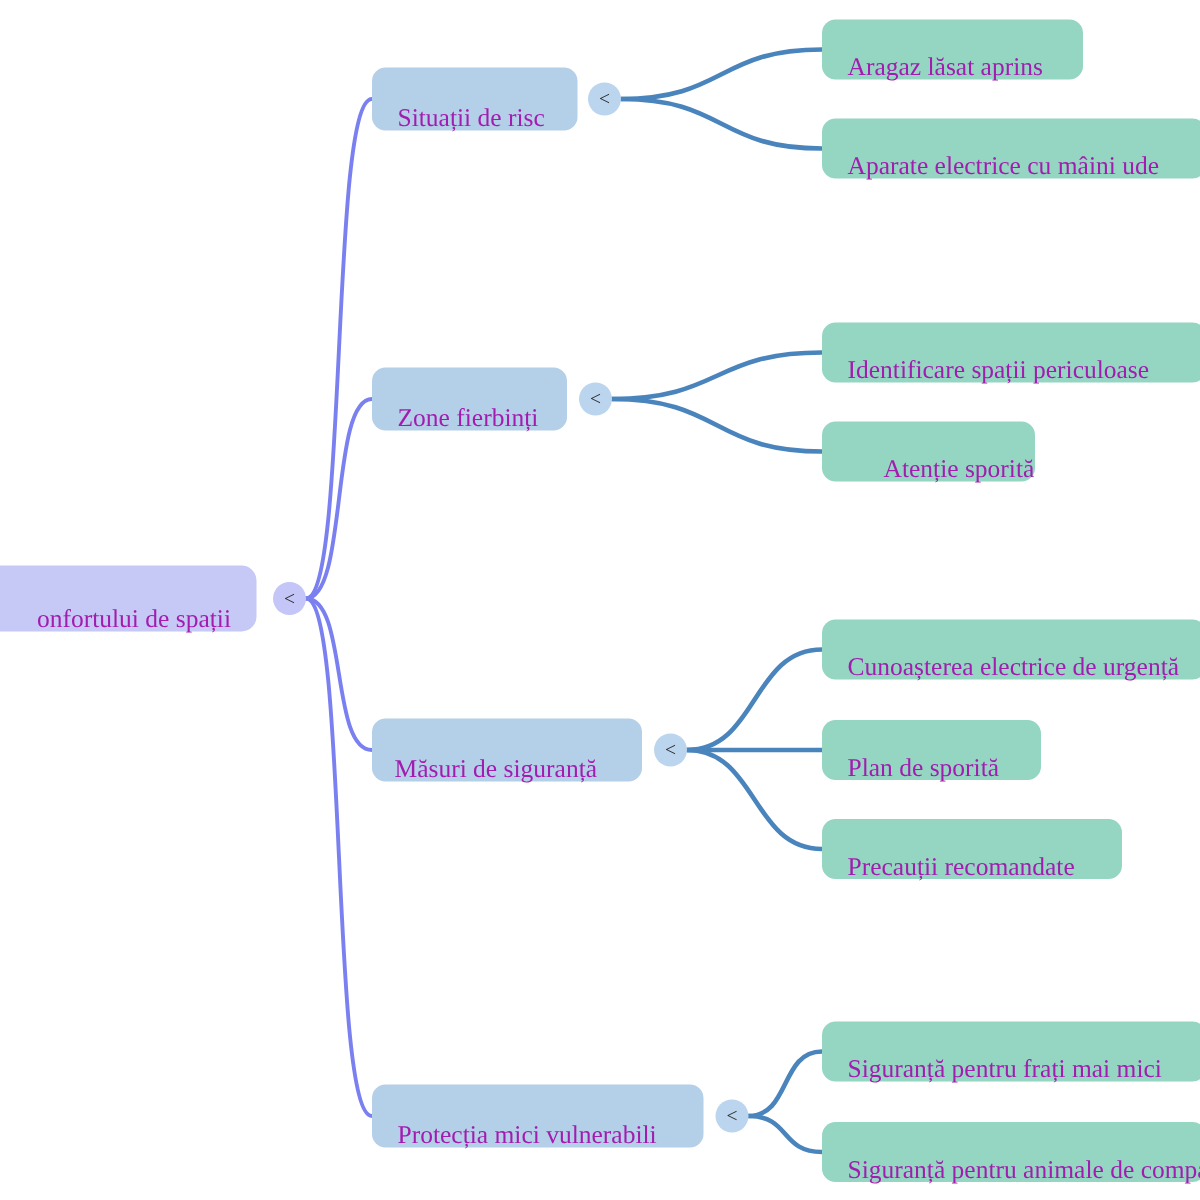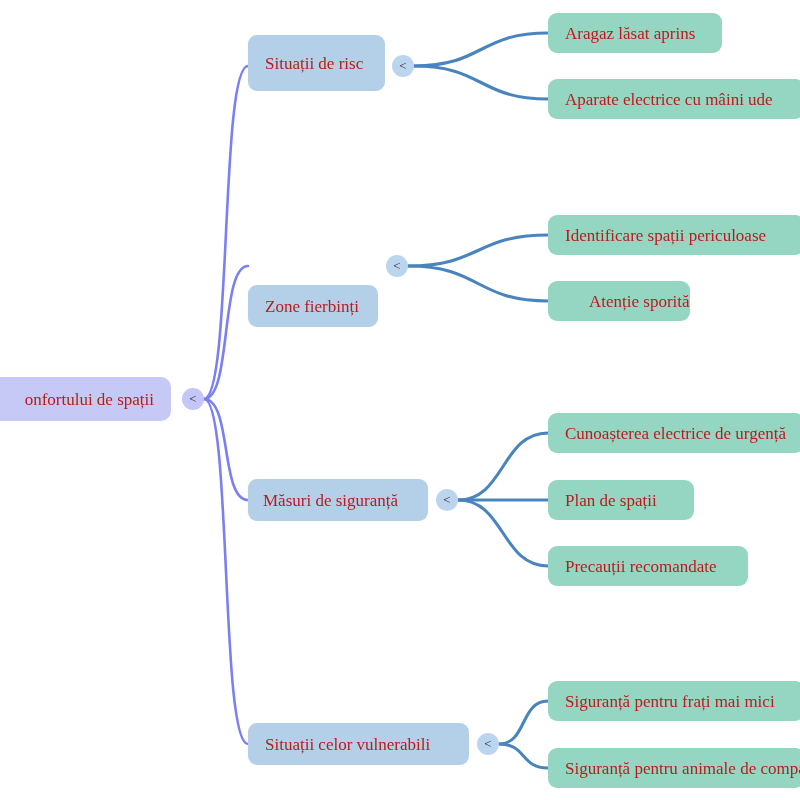--- a/index.html
+++ b/index.html
@@ -20,24 +20,24 @@
     left: 0;
     top: 0;
     width: 800px;
     height: 800px;
     pointer-events: none;
   }
   .node {
     position: absolute;
     box-sizing: border-box;
     display: flex;
-    align-items: center;
+    align-items: flex-end;
     border-radius: 9px;
     white-space: nowrap;
-    color: #b91c1c;
+    color: #a21caf;
     font-size: 17px;
     line-height: 1;
     padding: 0 17px;
   }
   .node-root {
     background: #c6c8f5;
     border-radius: 10px;
   }
   .node-branch {
     background: #b4cfe8;
@@ -83,55 +83,55 @@
       <path d="M 458 500 C 504.8 500, 501.2 566, 548 566" fill="none" stroke="#4a84bd" stroke-width="3.1" stroke-linecap="round"></path>
       <path d="M 204 399 C 232 399, 220 744, 248 744" fill="none" stroke="#7b80f0" stroke-width="2.6" stroke-linecap="round"></path>
       <path d="M 499 744 C 527 744, 520 701, 548 701" fill="none" stroke="#4a84bd" stroke-width="3.1" stroke-linecap="round"></path>
       <path d="M 499 744 C 527 744, 520 768, 548 768" fill="none" stroke="#4a84bd" stroke-width="3.1" stroke-linecap="round"></path>
     </svg>
   <div id="nodes">
       <div class="node node-root" style="left: -40px; top: 377px; width: 211px; height: 44px; justify-content: flex-end;">
         <span>onfortului de spații</span>
       </div>
       <div class="toggle toggle-root" style="left: 182px; top: 388px;">&lt;</div>
-      <div class="node node-branch" style="left: 248px; top: 35px; width: 137px; height: 56px;">
+      <div class="node node-branch" style="left: 248px; top: 45px; width: 137px; height: 42px;">
         <span>Situații de risc</span>
       </div>
       <div class="toggle toggle-branch" style="left: 392px; top: 55px;">&lt;</div>
       <div class="node node-leaf" style="left: 548px; top: 13px; width: 174px; height: 40px;">
         <span>Aragaz lăsat aprins</span>
       </div>
       <div class="node node-leaf" style="left: 548px; top: 79px; width: 256px; height: 40px;">
         <span>Aparate electrice cu mâini ude</span>
       </div>
-      <div class="node node-branch" style="left: 248px; top: 245px; width: 130px; height: 42px; margin-top: 40px;">
+      <div class="node node-branch" style="left: 248px; top: 245px; width: 130px; height: 42px;">
         <span>Zone fierbinți</span>
       </div>
       <div class="toggle toggle-branch" style="left: 386px; top: 255px;">&lt;</div>
       <div class="node node-leaf" style="left: 548px; top: 215px; width: 256px; height: 40px;">
         <span>Identificare spații periculoase</span>
       </div>
       <div class="node node-leaf" style="left: 548px; top: 281px; width: 142px; height: 40px; padding-left: 41px;">
         <span>Atenție sporită</span>
       </div>
       <div class="node node-branch" style="left: 248px; top: 479px; width: 180px; height: 42px; padding-left: 15px;">
         <span>Măsuri de siguranță</span>
       </div>
       <div class="toggle toggle-branch" style="left: 436px; top: 489px;">&lt;</div>
       <div class="node node-leaf" style="left: 548px; top: 413px; width: 256px; height: 40px;">
         <span>Cunoașterea electrice de urgență</span>
       </div>
       <div class="node node-leaf" style="left: 548px; top: 480px; width: 146px; height: 40px;">
-        <span>Plan de spații</span>
+        <span>Plan de sporită</span>
       </div>
       <div class="node node-leaf" style="left: 548px; top: 546px; width: 200px; height: 40px;">
         <span>Precauții recomandate</span>
       </div>
       <div class="node node-branch" style="left: 248px; top: 723px; width: 221px; height: 42px;">
-        <span>Situații celor vulnerabili</span>
+        <span>Protecția mici vulnerabili</span>
       </div>
       <div class="toggle toggle-branch" style="left: 477px; top: 733px;">&lt;</div>
       <div class="node node-leaf" style="left: 548px; top: 681px; width: 256px; height: 40px;">
         <span>Siguranță pentru frați mai mici</span>
       </div>
       <div class="node node-leaf" style="left: 548px; top: 748px; width: 256px; height: 40px;">
         <span>Siguranță pentru animale de compa</span>
       </div>
     </div>
 </div>

